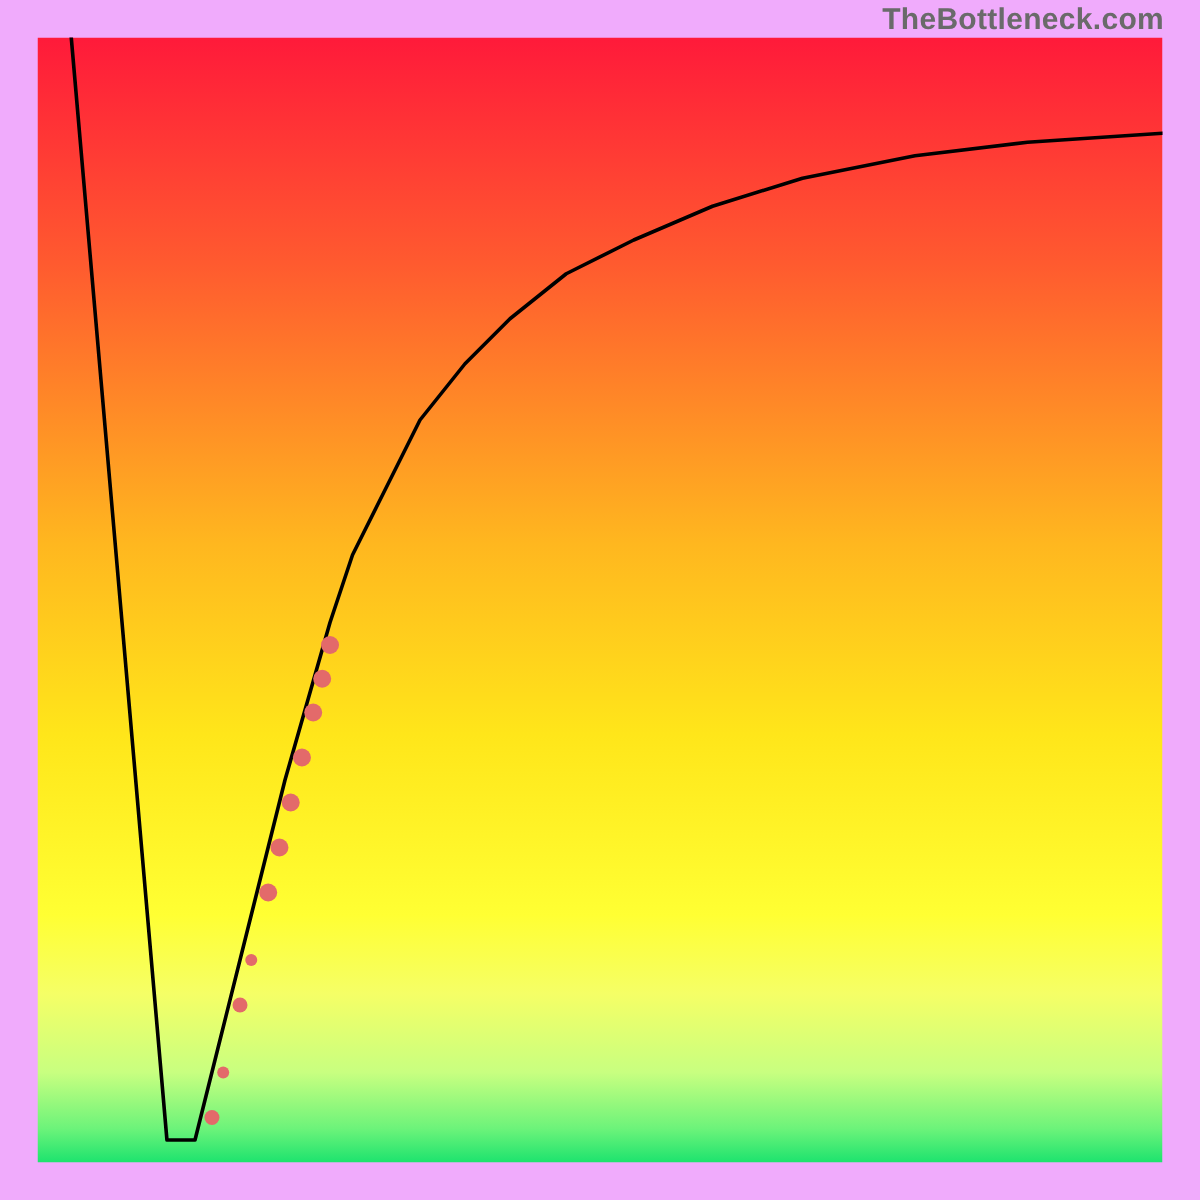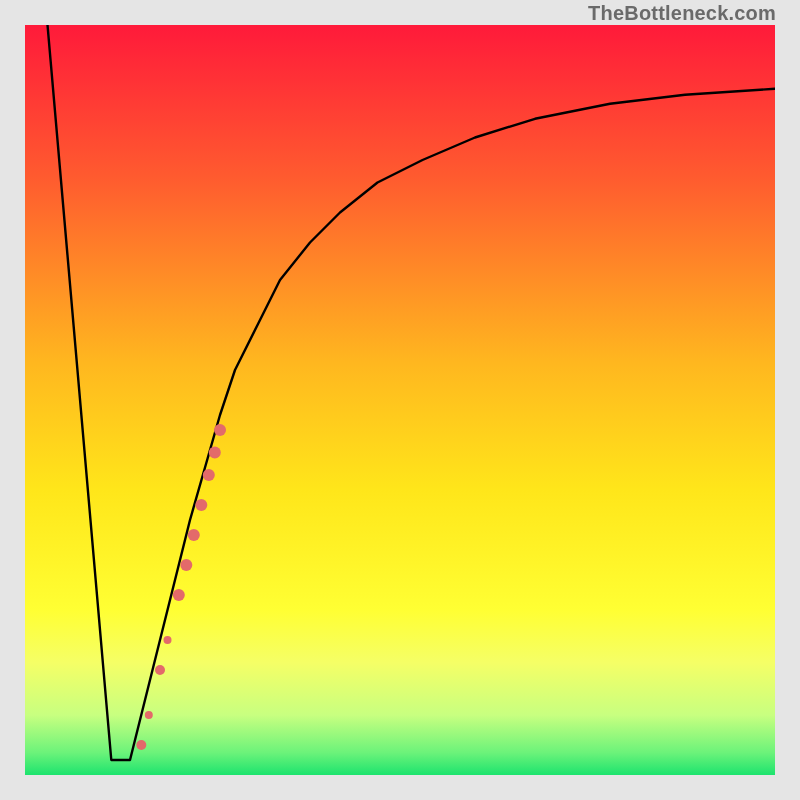--- a/index.html
+++ b/index.html
@@ -8,21 +8,21 @@
     width: 800px;
     height: 800px;
     overflow: hidden;
     background: #000;
     font-family: Arial, Helvetica, sans-serif;
   }
   .outer {
     position: relative;
     width: 800px;
     height: 800px;
-    background: #e5e5e5;
+    background: #f0abfc;
   }
   .plot {
     position: absolute;
     left: 25px;
     top: 25px;
     width: 750px;
     height: 750px;
   }
   .watermark {
     position: absolute;

